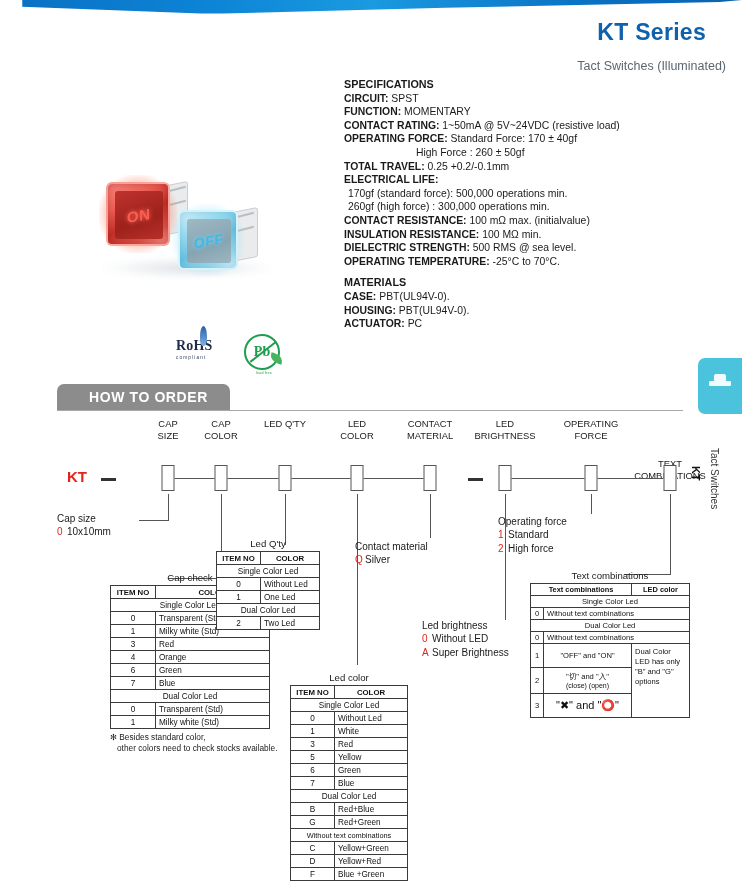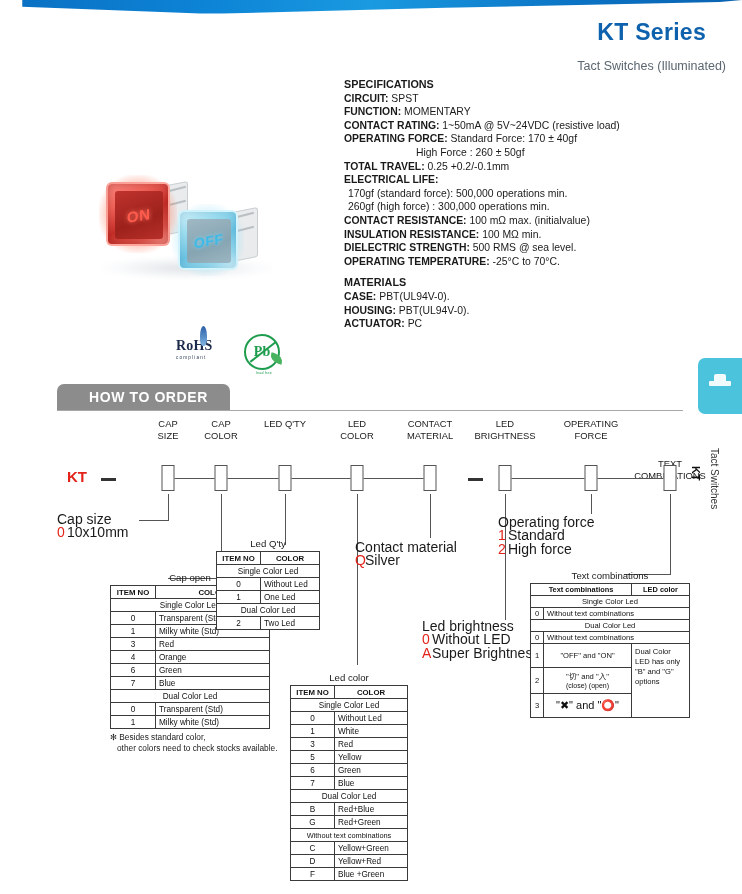--- a/index.html
+++ b/index.html
@@ -155,21 +155,21 @@
     border:1.4px solid #555; top:3px; transform:translateX(-50%);
   }
   .cwire { position:absolute; height:1px; background:#555; top:16px; }
   .tick { position:absolute; width:1px; background:#555; top:32px; height:7px; }
 
   
   .ldr-v { position:absolute; width:1px; background:#555; }
   .ldr-h { position:absolute; height:1px; background:#555; }
 
   
-  .anno { position:absolute; font-size:14px; line-height:12.4px; white-space:nowrap; }
+  .anno { position:absolute; font-size:10px; line-height:12.4px; white-space:nowrap; }
   .anno .cap-t { color:#1a1a1a; }
   .anno .opt { margin-top:1px; }
   .anno .code { color:#e2231a; display:inline-block; width:10px; }
 
   
   table.tbl {
     border-collapse:collapse; font-size:8.2px; background:#fff;
   }
   table.tbl td, table.tbl th {
     border:1px solid #3a3a3a; padding:1px 3px; height:13px;
@@ -435,21 +435,21 @@
 <div class="ldr-h" style="left:624px; top:574px; width:47px;"></div>
 
 <div class="anno" style="left:57px; top:513px;">
   <div class="cap-t">Cap size</div>
   <div class="opt">
     <span class="code">0</span><span>10x10mm</span>
   </div>
 </div>
 
 <div style="position:absolute; left:110px; top:572px;">
-  <div class="tbl-title" style="text-align:center; width:160px;">Cap open</div>
+  <div class="tbl-title" style="text-align:center; width:160px;">Cap check</div>
   <table class="tbl" style="width:160px;">
     <tbody>
         <tr>
       <th style="width:45px;">ITEM NO</th>
       <th>COLOR</th>
     </tr>
     <tr>
       <td class="grp" colspan="2">Single Color Led</td>
     </tr>
     <tr>

